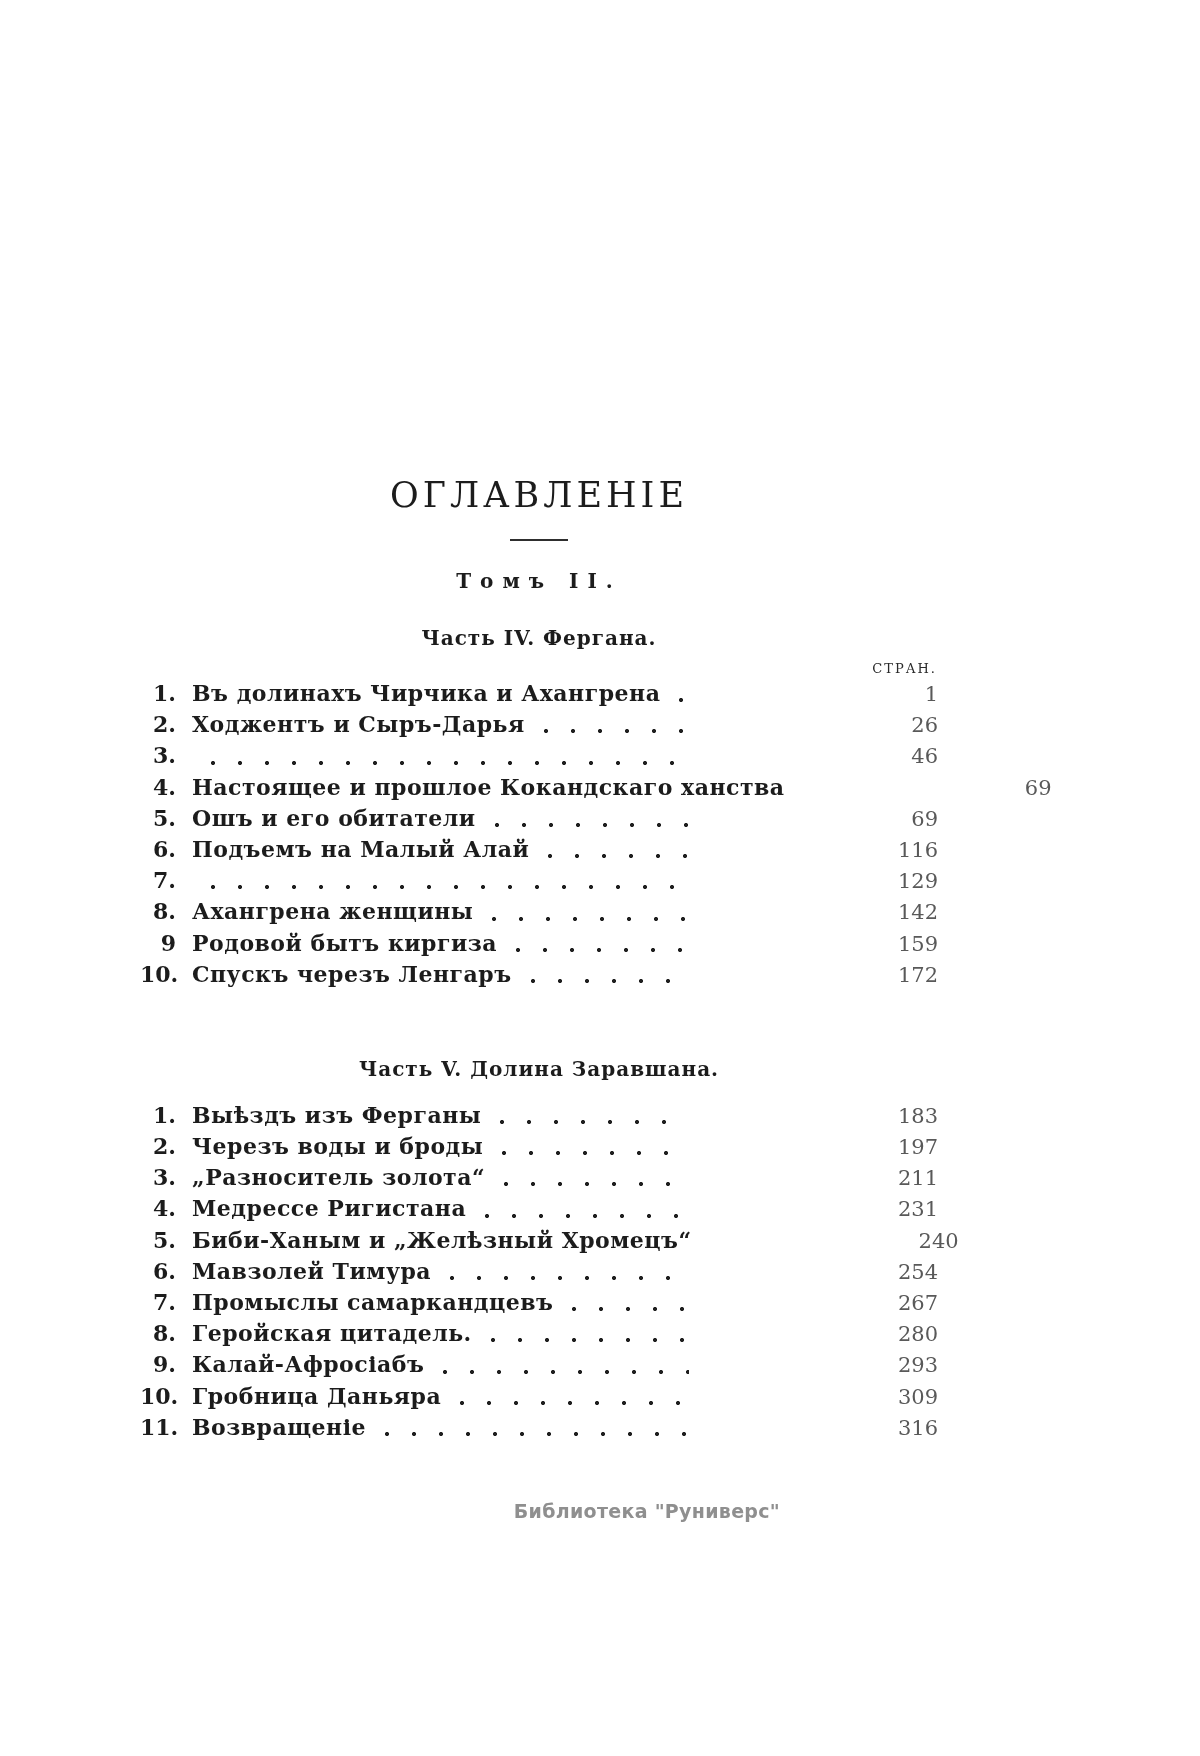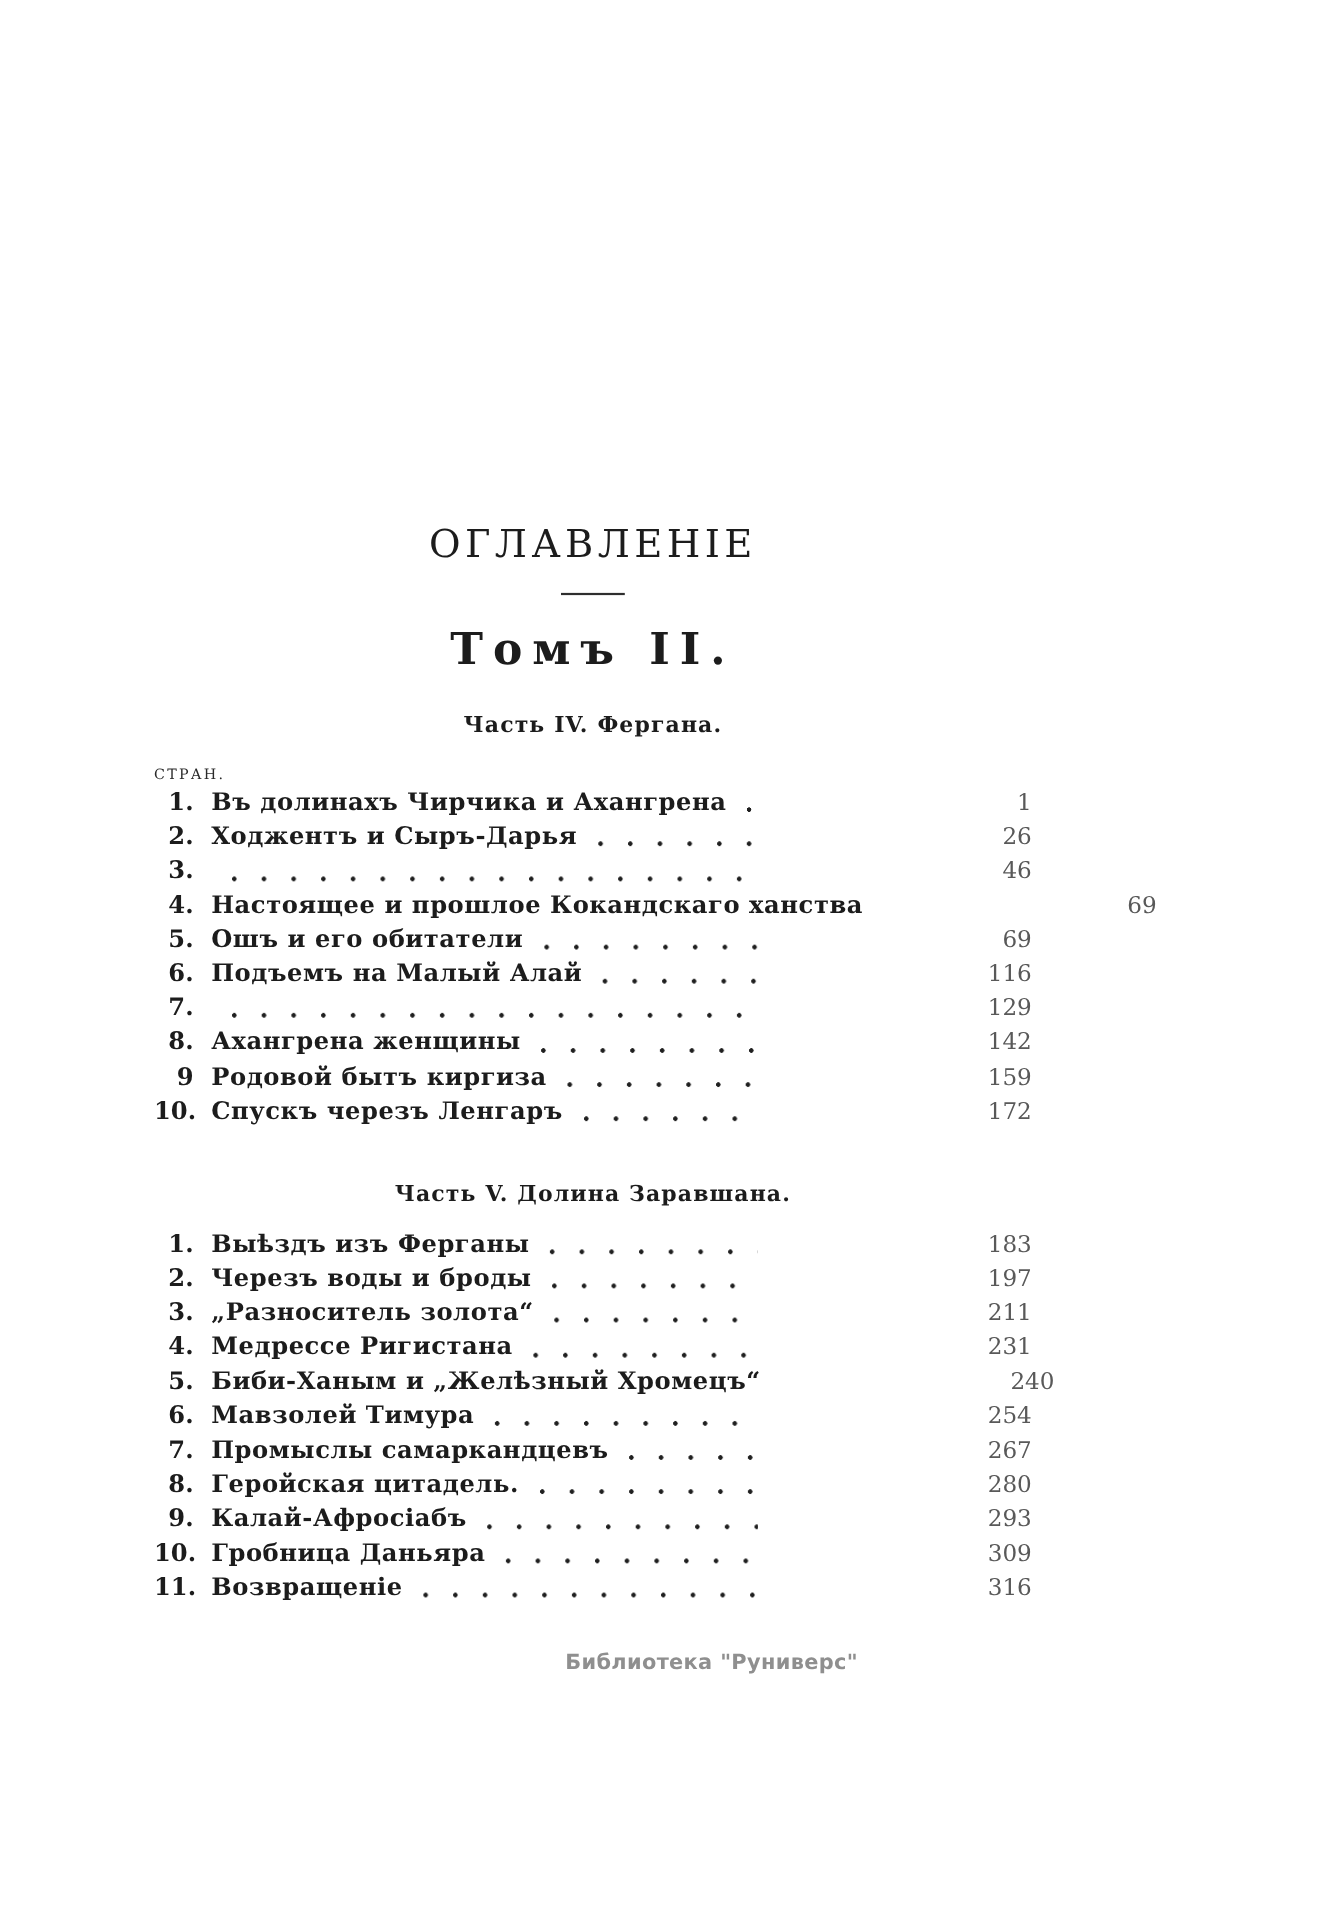--- a/index.html
+++ b/index.html
@@ -35,38 +35,38 @@
   }
   .ornamental-divider {
     width: 58px;
     height: 0;
     border-top: 2px solid #2e2e2e;
     margin: 26px auto 0 auto;
   }
   .volume-title {
     margin: 30px 0 0 0;
     text-align: center;
-    font-size: 40px;
+    font-size: 20px;
     font-weight: 700;
     letter-spacing: 9px;
     line-height: 1;
   }
   .toc-section { margin: 0; }
   .part-heading {
     margin: 36px 0 0 0;
     text-align: center;
     font-size: 20px;
     font-weight: 700;
     letter-spacing: 1px;
     line-height: 1.1;
   }
-  .toc-section:not(:first-child) .part-heading { margin-top: 46px; }
+  .toc-section:not(:first-child) .part-heading { margin-top: 66px; }
   .col-header {
-    margin-top: 28px;
-    text-align: left;
+    margin-top: 12px;
+    text-align: right;
     font-size: 13px;
     letter-spacing: 2px;
     color: #2a2a2a;
     padding-right: 1px;
   }
   .toc-list { margin-top: 4px; }
   .toc-section:not(:first-child) .toc-list { margin-top: 22px; }
   .toc-row {
     display: flex;
     align-items: baseline;

